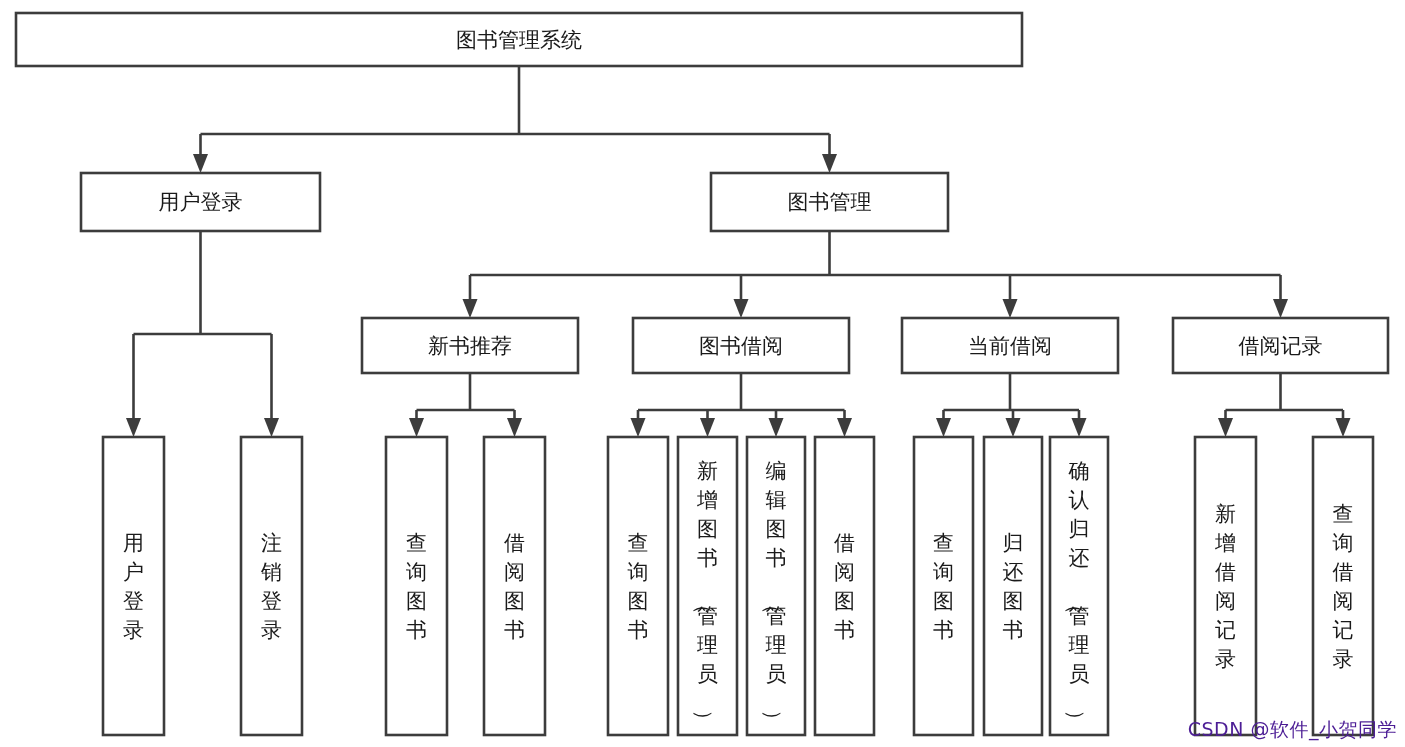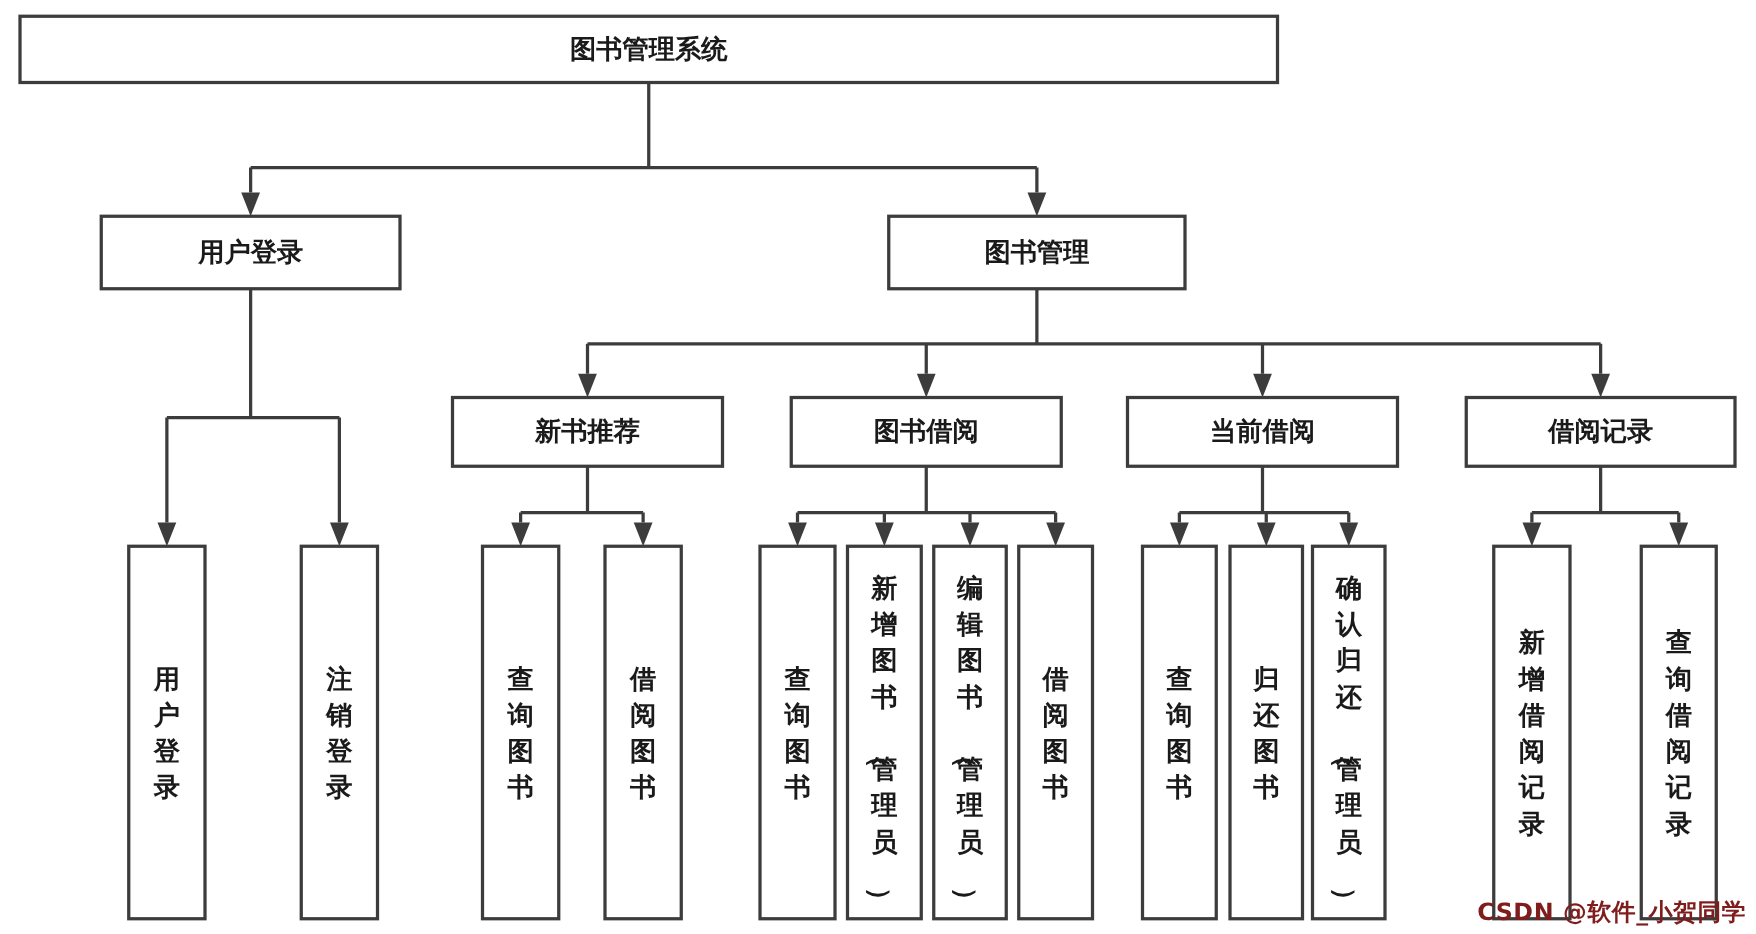--- a/index.html
+++ b/index.html
@@ -11,21 +11,20 @@
     width: 1405px;
     height: 747px;
     font-family: "DejaVu Sans", "Liberation Sans", sans-serif;
     overflow: hidden;
   }
   #diagram-root {
     position: relative;
     width: 1405px;
     height: 747px;
     background: #ffffff;
-    font-weight: bold;
   }
   svg#flow-svg {
     position: absolute;
     left: 0;
     top: 0;
     width: 1405px;
     height: 747px;
     display: block;
   }
   .node-box {
@@ -55,21 +54,21 @@
   .arrow-head {
     fill: #3c3c3c;
     stroke: none;
   }
   .watermark {
     position: absolute;
     right: 8px;
     bottom: 4px;
     font-family: "DejaVu Sans", "Liberation Sans", sans-serif;
     font-size: 19px;
-    color: #7f1d1d;
+    color: #4c1d95;
     letter-spacing: 0.5px;
     white-space: nowrap;
     pointer-events: none;
   }
 </style>
 </head>
 <body>
 
 <div id="diagram-root">
 

